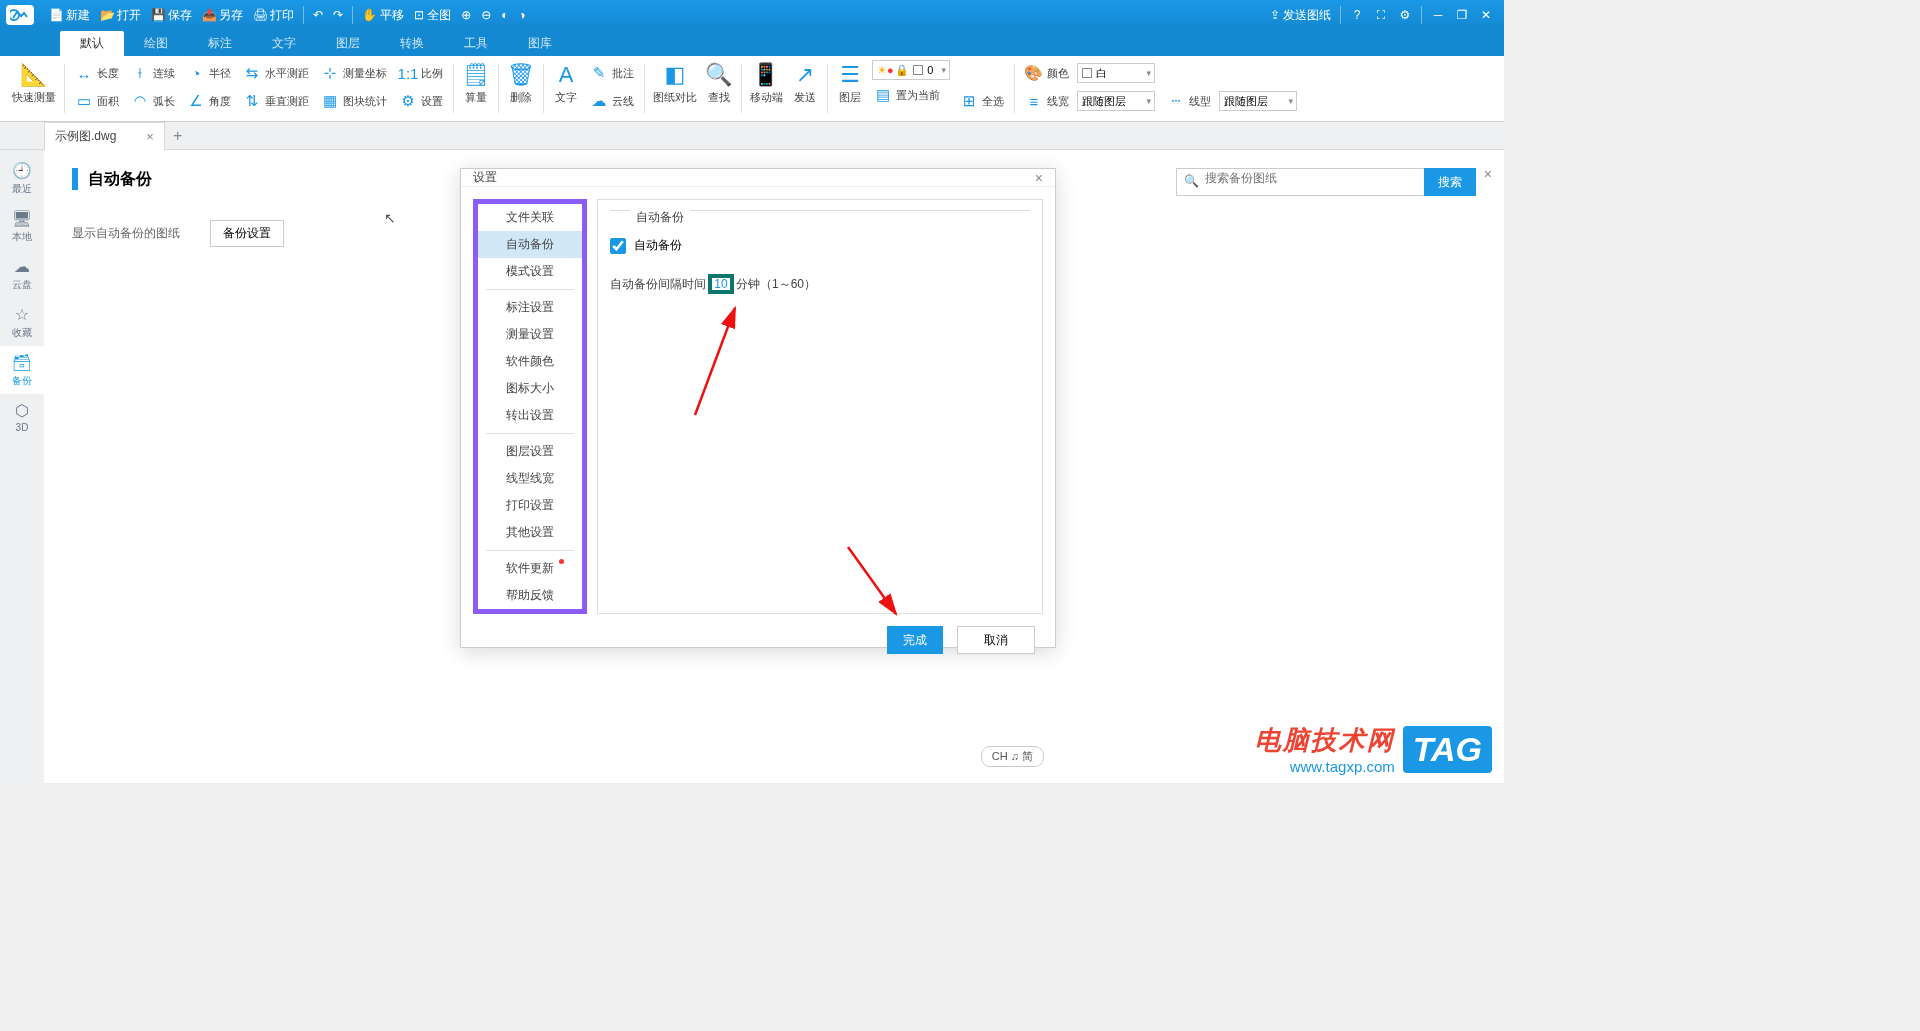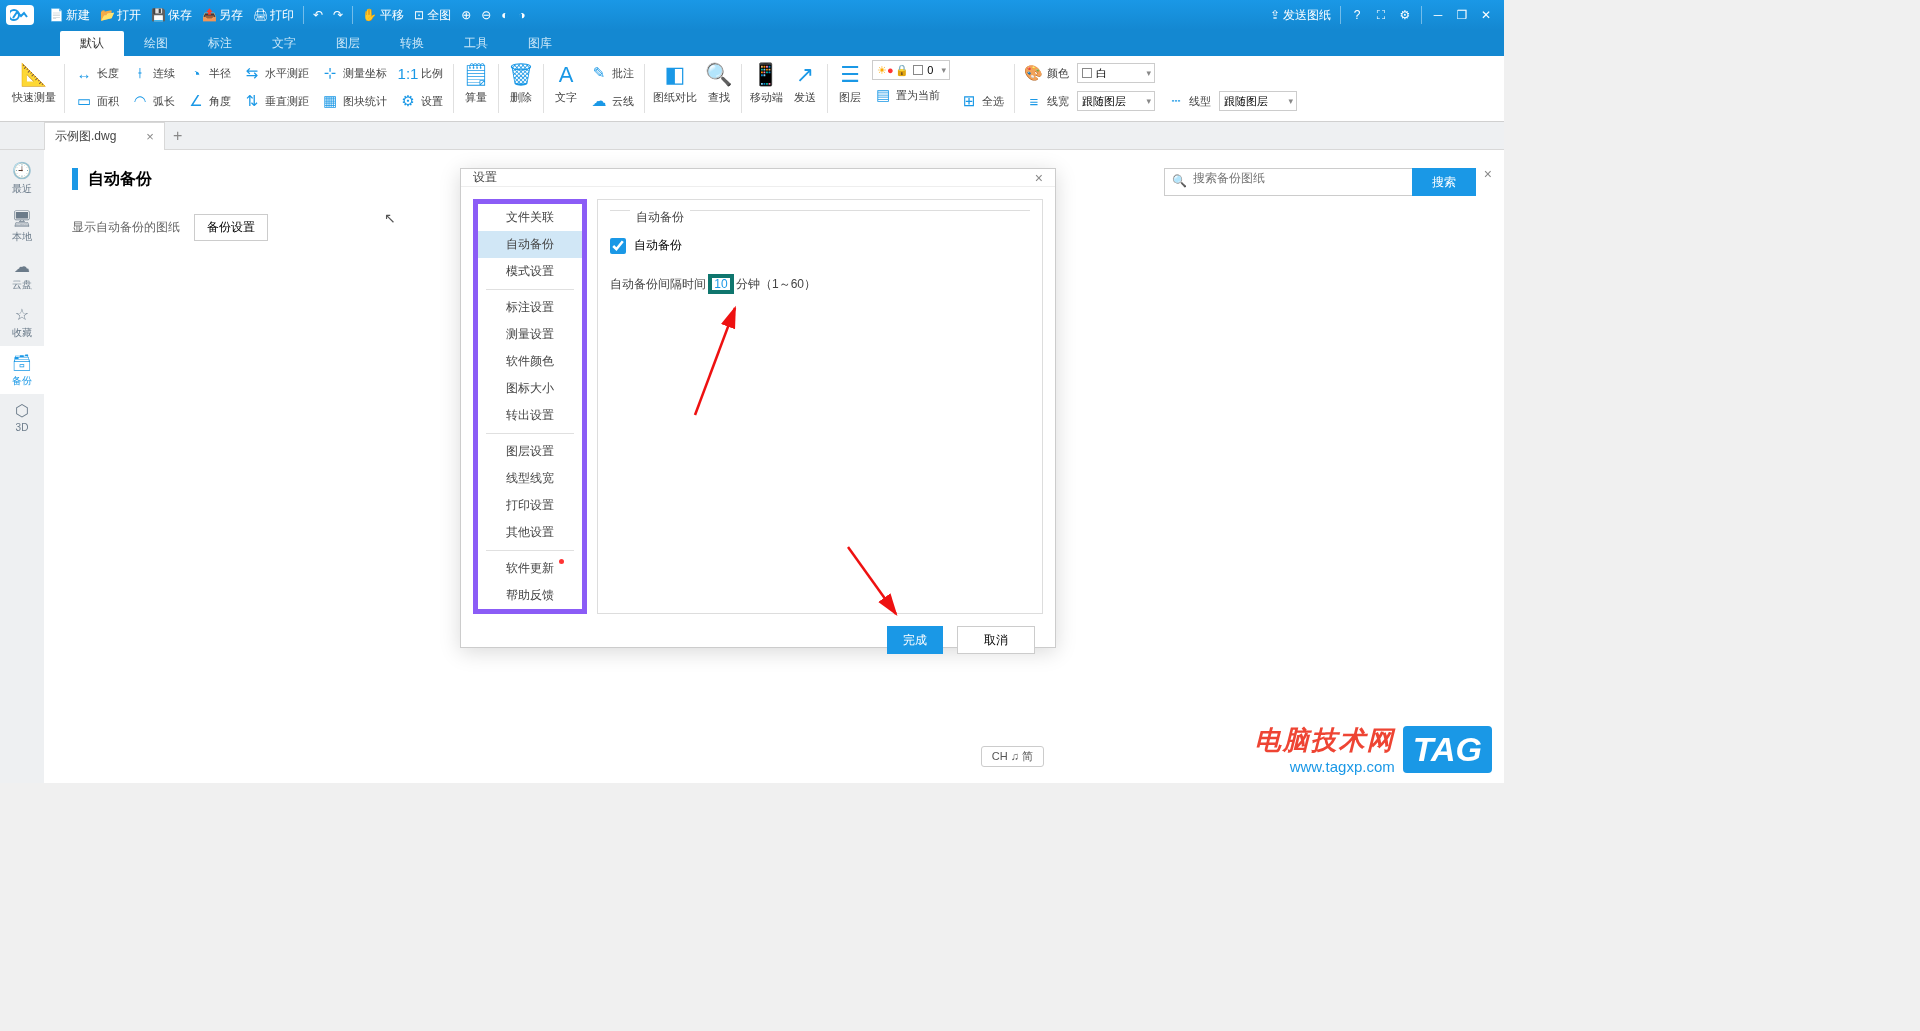--- a/index.html
+++ b/index.html
@@ -44,29 +44,29 @@
 .sb-item.active { color:#1a98e6; background:#fff; }
 .sb-icon { width:20px; height:20px; display:flex; align-items:center; justify-content:center; font-size:16px; }
 .sb-label { font-size:10px; }
 
 
 .content { position:absolute; left:44px; top:150px; right:0; bottom:0; background:#fff; padding:18px 28px; }
 .page-header { display:flex; align-items:center; gap:10px; }
 .blue-bar { width:6px; height:22px; background:#1a98e6; }
 .page-title { font-size:16px; font-weight:bold; }
 .close-panel { position:absolute; right:12px; top:16px; color:#888; font-size:14px; cursor:pointer; }
-.subhead { display:flex; align-items:center; gap:14px; margin-top:24px; }
+.subhead { display:flex; align-items:center; gap:30px; margin-top:30px; }
 .subhead-label { font-size:12px; color:#666; }
 .btn-outline { padding:4px 12px; border:1px solid #ccc; background:#fff; font-size:12px; cursor:pointer; }
 
 
 .search-wrap { position:absolute; right:28px; top:18px; display:flex; }
 .search-input { width:248px; height:28px; border:1px solid #ccc; border-right:none; padding:0 8px 8px 28px; font-size:12px; }
 .search-icn { position:absolute; left:8px; top:6px; color:#aaa; }
-.search-btn { width:64px; height:28px; background:#1a98e6; color:#fff; border:none; font-size:12px; cursor:pointer; }
+.search-btn { width:52px; height:28px; background:#1a98e6; color:#fff; border:none; font-size:12px; cursor:pointer; }
 
 
 .dialog { position:absolute; left:460px; top:168px; width:596px; height:480px; background:#fff; border:1px solid #ccc; box-shadow:0 4px 20px rgba(0,0,0,.15); display:flex; flex-direction:column; }
 .dlg-head { height:34px; display:flex; align-items:center; padding:0 12px; border-bottom:1px solid #eee; }
 .dlg-title { font-size:12px; color:#444; }
 .dlg-close { margin-left:auto; color:#888; cursor:pointer; font-size:14px; }
 .dlg-body { flex:1; display:flex; padding:12px; gap:10px; }
 .dlg-nav { width:114px; border:5px solid #8b5cf6; display:flex; flex-direction:column; }
 .dlg-nav-item { padding:5px 0; text-align:center; font-size:12px; color:#444; cursor:pointer; border-bottom:0; position:relative; }
 .dlg-nav-item.active { background:#d1e7f6; }
@@ -80,21 +80,21 @@
 .int-row { display:flex; align-items:center; gap:2px; font-size:12px; color:#444; }
 .int-input { width:26px; height:20px; border:4px solid #0f766e; text-align:center; font-size:12px; color:#1a98e6; }
 .dlg-foot { height:46px; display:flex; align-items:center; justify-content:flex-end; gap:14px; padding:0 20px; }
 .btn-primary { width:56px; height:28px; background:#1a98e6; color:#fff; border:none; font-size:12px; cursor:pointer; }
 .btn-default { width:78px; height:28px; background:#fff; border:1px solid #ccc; font-size:12px; cursor:pointer; }
 
 
 .arrow { position:absolute; pointer-events:none; }
 
 
-.status-pill { position:absolute; right:460px; bottom:16px; border:1px solid #ccc; border-radius:3px; padding:2px 10px; font-size:11px; color:#555; background:#fff; }
+.status-pill { position:absolute; right:460px; bottom:16px; border:1px solid #ccc; border-radius:9px; padding:2px 10px; font-size:11px; color:#555; background:#fff; }
 
 
 .wm { position:absolute; right:12px; bottom:8px; display:flex; align-items:center; gap:8px; }
 .wm-text { text-align:right; }
 .wm-line1 { color:#e43; font-size:26px; font-weight:bold; font-style:italic; letter-spacing:2px; }
 .wm-line2 { color:#1a98e6; font-size:15px; }
 .wm-tag { background:#1a98e6; color:#fff; font-size:34px; font-weight:bold; padding:4px 10px; border-radius:4px; font-style:italic; }
 
 svg { display:block; }
 </style>

